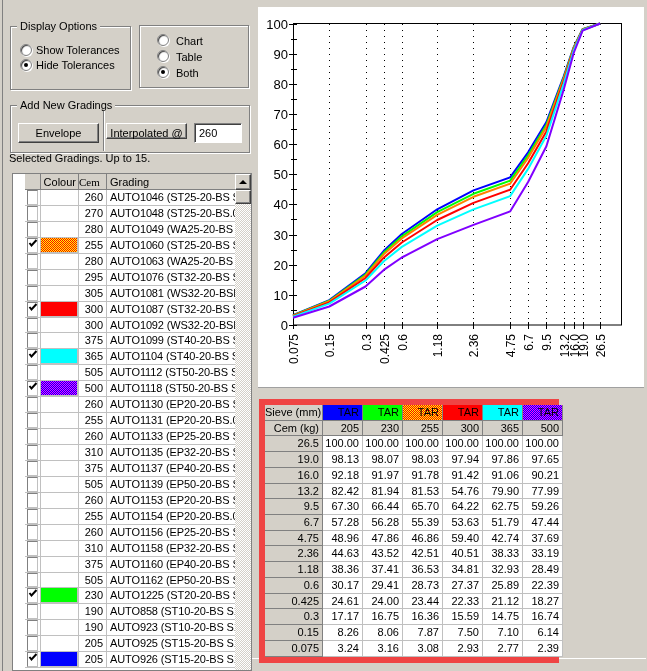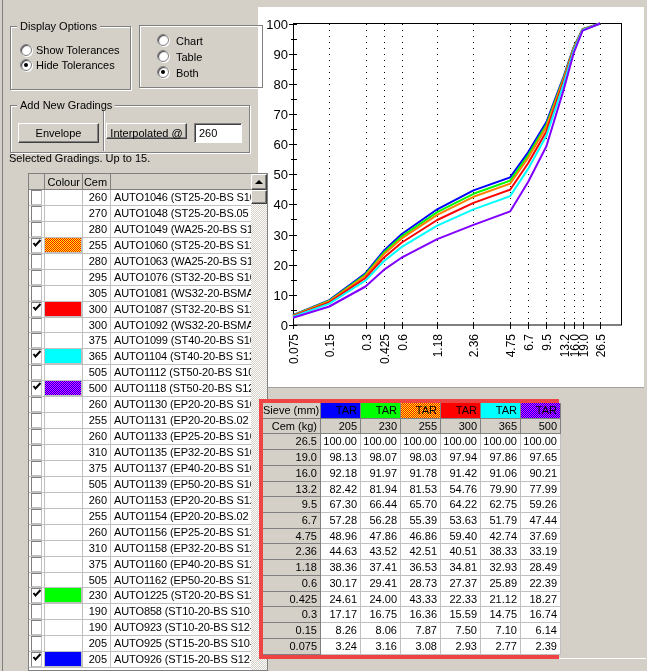--- a/index.html
+++ b/index.html
@@ -4,41 +4,41 @@
 html,body { width:647px; height:671px; overflow:hidden; }
 body { background:#d4d0c8; font-family:"Liberation Sans",sans-serif; font-size:11px; color:#000; position:relative; }
 .abs { position:absolute; }
 .groupbox { position:absolute; border:1px solid #808080; box-shadow:1px 1px 0 #fff, inset 1px 1px 0 #fff;margin-top:12px; }
 .gtitle { position:absolute; top:-7px; left:6px; background:#d4d0c8; padding:0 3px; }
 .radio { position:absolute; width:12px; height:12px; border-radius:50%; background:#fff; border:1px solid #808080; box-shadow:inset 1px 1px 1px #404040, 1px 1px 0 #fff; }
 .radio.sel::after { content:""; position:absolute; left:3px; top:3px; width:4px; height:4px; border-radius:50%; background:#000; }
 .btn { position:absolute; background:#d4d0c8; border:1px solid; border-color:#fff #404040 #404040 #fff; box-shadow:inset -1px -1px 0 #808080; text-align:center; }
 .tbox { position:absolute; background:#fff; border:1px solid; border-color:#808080 #fff #fff #808080; box-shadow:inset 1px 1px 0 #404040; padding-left:4px; padding-top:3px; }
 
-#list { position:absolute; left:28px; top:173px; width:240px; height:498px; border:1px solid #808080; background:#fff; overflow:hidden; }
+#list { position:absolute; left:12px; top:173px; width:240px; height:498px; border:1px solid #808080; background:#fff; overflow:hidden;padding-left:12px; }
 #lhdr { height:16px; background:#d4d0c8; border-bottom:1px solid #808080; position:relative; }
 #lhdr div { position:absolute; top:0; height:15px; border-right:1px solid #808080; padding-top:2px; }
 .lrow { height:15.94px; position:relative; background:#fff; }
 .lrow div { position:absolute; top:0; height:100%; border-right:1px solid #c0c0c0; border-bottom:1px solid #c0c0c0; }
 .c0 { left:0; width:16px; }
 .c1 { left:16px; width:38px; }
 .c2 { left:54px; width:28px; text-align:right; padding:1px 3px 0 0; }
 .c3 { left:82px; width:156px; padding:1px 0 0 3px; white-space:nowrap; overflow:hidden; border-right:none !important; letter-spacing:-0.12px; }
 .cb { position:absolute; left:2px; top:1px; width:11px; height:11px; background:#fff; border:1px solid #808080; }
 .cb svg { position:absolute; left:-1px; top:-1px; }
 .swatch { position:absolute; left:0; top:0; width:100%; height:100%; }
 .sw-red { background:#ff0000; } .sw-cyan { background:#00ffff; } .sw-green { background:#00ff00; } .sw-blue { background:#0000ff; }
 .dith-or { background:repeating-conic-gradient(#ff0000 0% 25%, #ffff00 0% 50%) 0 0/2px 2px; }
 .dith-pu { background:repeating-conic-gradient(#0000ff 0% 25%, #ff00ff 0% 50%) 0 0/2px 2px; }
 
 #sbar { position:absolute; right:0; top:0; width:16px; height:100%; background:repeating-conic-gradient(#fff 0% 25%, #d4d0c8 0% 50%) 0 0/2px 2px; }
 .sbtn { position:absolute; left:0; width:16px; background:#d4d0c8; border:1px solid; border-color:#fff #404040 #404040 #fff; box-shadow:inset -1px -1px 0 #808080; }
 .arr-up { width:0; height:0; border:4px solid transparent; border-bottom:4px solid #000; position:absolute; left:3px; top:1px; }
 
-#dtable { position:absolute; left:259px; top:399px; width:300px; border:4px solid #ef4444; background:#d4d0c8; }
+#dtable { position:absolute; left:259px; top:399px; width:300px; border:6px solid #ef4444; background:#d4d0c8; }
 .trow { height:15.72px; position:relative; }
 .trow > div { position:absolute; top:0; height:100%; padding:1px 3px 0 0; text-align:right; white-space:nowrap; overflow:hidden; }
 .tfc { left:0; width:58px; background:#d4d0c8; border-right:1px solid #808080; border-bottom:1px solid #808080; }
 .tc { background:#fff; border-right:1px solid #c0c0c0; border-bottom:1px solid #c0c0c0; }
 .tc.fixed { background:#d4d0c8; border-right:1px solid #808080; border-bottom:1px solid #808080; }
 .trow > div:nth-child(2) { left:58px; width:40px; }
 .trow > div:nth-child(3) { left:98px; width:40px; }
 .trow > div:nth-child(4) { left:138px; width:40px; }
 .trow > div:nth-child(5) { left:178px; width:40px; }
 .trow > div:nth-child(6) { left:218px; width:40px; }
@@ -133,21 +133,21 @@
 <polyline points="293.0,317.8 329.3,306.5 365.5,286.5 383.8,269.9 401.8,257.5 437.2,239.1 473.5,224.9 510.1,211.4 528.1,182.0 546.4,146.3 563.6,89.9 573.7,53.0 582.6,30.6 600.1,23.5" fill="none" stroke="#8000ff" stroke-width="2" stroke-linejoin="round"></polyline>
 </svg>
 
 <div class="groupbox" style="left:10px;top:14px;width:121px;height:64px;">
   <div class="gtitle">Display Options</div>
   <div class="radio" style="left:9px;top:17px;"></div>
   <div class="abs" style="left:25px;top:17px;">Show Tolerances</div>
   <div class="radio sel" style="left:9px;top:32px;"></div>
   <div class="abs" style="left:25px;top:32px;">Hide Tolerances</div>
 </div>
-<div class="groupbox" style="left:139px;top:13px;width:124px;height:63px;text-align:right;">
+<div class="groupbox" style="left:139px;top:13px;width:110px;height:63px;text-align:right;">
   <div class="radio" style="left:17px;top:8px;"></div>
   <div class="abs" style="left:36px;top:9px;">Chart</div>
   <div class="radio" style="left:17px;top:24px;"></div>
   <div class="abs" style="left:36px;top:25px;">Table</div>
   <div class="radio sel" style="left:17px;top:40px;"></div>
   <div class="abs" style="left:36px;top:41px;">Both</div>
 </div>
 
 <div class="groupbox" style="left:10px;top:93px;width:240px;height:48px;">
   <div class="gtitle">Add New Gradings</div>
@@ -156,21 +156,22 @@
   <div class="btn" style="left:7px;top:17px;width:81px;height:20px;padding-top:3px;">Envelope</div>
   <div class="btn" style="left:95px;top:17px;width:81px;height:16px;padding-top:3px;">Interpolated @</div>
   <div class="tbox" style="left:183px;top:17px;width:48px;height:20px;">260</div>
 </div>
 <div class="abs" style="left:9px;top:152px;">Selected Gradings. Up to 15.</div>
 
 <div id="list">
   <div id="lhdr">
     <div style="left:0;width:16px;"></div>
     <div style="left:16px;width:38px;text-align:right;padding-right:2px;">Colour</div>
-    <div style="left:54px;width:28px;text-align:center;padding-right:2px;">Cem</div>
+    <div style="left:54px;width:28px;text-align:left;padding-right:2px;font-family:Liberation Serif, serif;">Cem</div>
+    <div style="left:82px;width:156px;padding-left:3px;border-right:none;">Grading</div>
   </div>
   <div class="lrow">
       <div class="c0">
         <div class="cb"></div>
       </div>
       <div class="c1"></div>
       <div class="c2">260</div>
       <div class="c3">AUTO1046 (ST25-20-BS S10-C)</div>
     </div>
 <div class="lrow">
@@ -555,21 +556,21 @@
       <div class="tc">29.41</div>
       <div class="tc">28.73</div>
       <div class="tc">27.37</div>
       <div class="tc">25.89</div>
       <div class="tc">22.39</div>
     </div>
 <div class="trow">
       <div class="tfc">0.425</div>
       <div class="tc">24.61</div>
       <div class="tc">24.00</div>
-      <div class="tc">43.33</div>
+      <div class="tc">23.44</div>
       <div class="tc">22.33</div>
       <div class="tc">21.12</div>
       <div class="tc">18.27</div>
     </div>
 <div class="trow">
       <div class="tfc">0.3</div>
       <div class="tc">17.17</div>
       <div class="tc">16.75</div>
       <div class="tc">16.36</div>
       <div class="tc">15.59</div>

